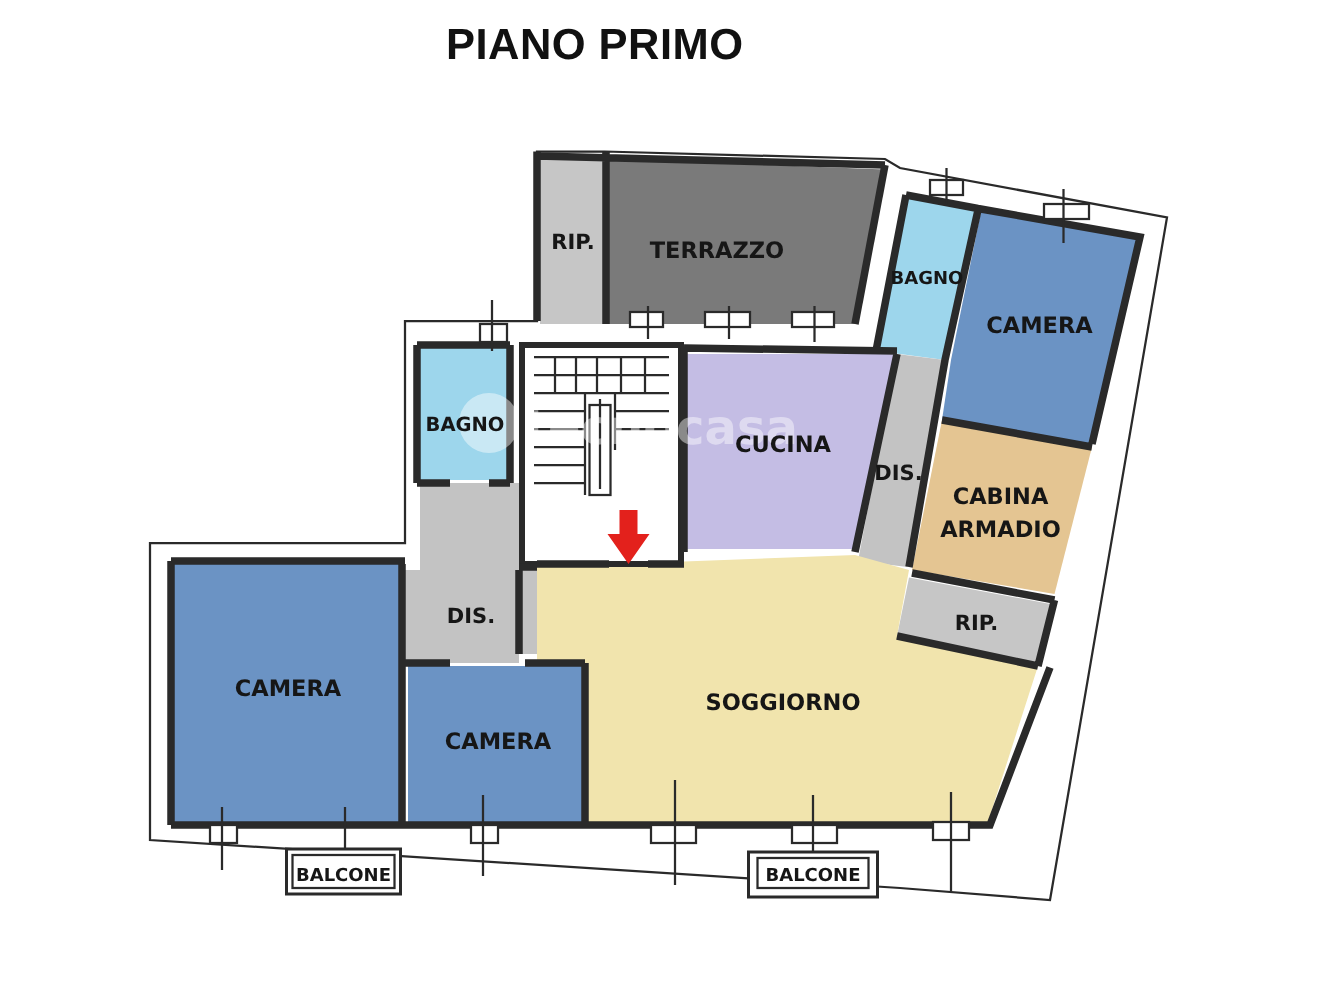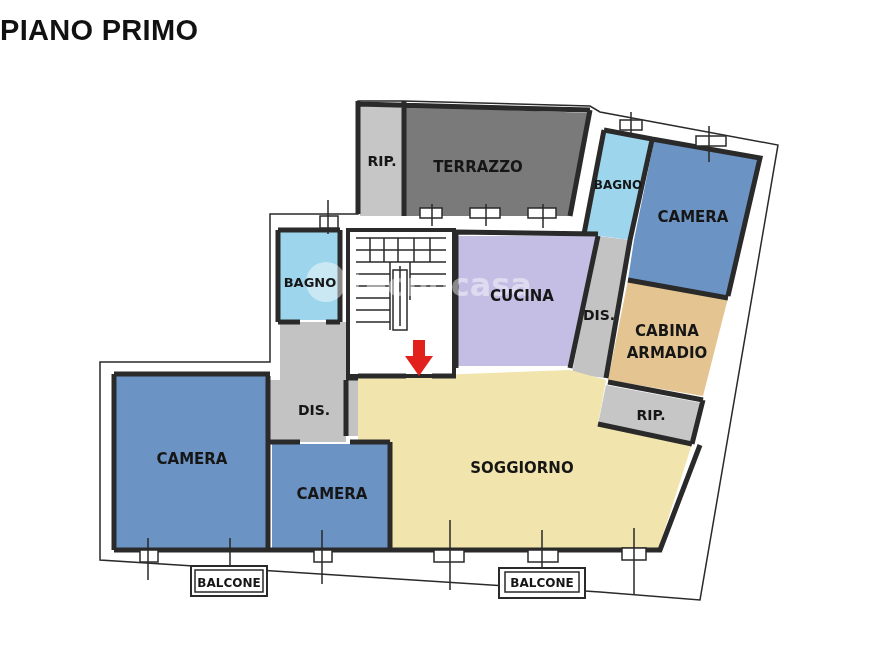--- a/index.html
+++ b/index.html
@@ -1,17 +1,17 @@
 <!DOCTYPE html>
 <html><head>
 <meta charset="utf-8">
 <style>
   html,body{margin:0;padding:0;background:#fff;}
   body{width:893px;height:670px;position:relative;overflow:hidden;font-family:"DejaVu Sans",sans-serif;}
-  .title{position:absolute;left:0;top:14px;width:793px;font-family:"Liberation Sans",sans-serif;font-weight:bold;font-size:29px;color:#111;letter-spacing:0.3px;}
+  .title{position:absolute;left:0;top:14px;width:793px;text-align:center;font-family:"Liberation Sans",sans-serif;font-weight:bold;font-size:29px;color:#111;letter-spacing:0.3px;}
   svg{position:absolute;left:0;top:0;}
   .lbl{font-family:"DejaVu Sans",sans-serif;font-weight:bold;fill:#161616;}
   .wall{fill:none;stroke:#2a2a2a;stroke-width:5;stroke-linejoin:miter;}
   .thin{fill:none;stroke:#2a2a2a;stroke-width:1.5;}
   .win{fill:#fff;stroke:#2a2a2a;stroke-width:1.5;}
 </style>
 </head>
 <body>
 
 <div class="title">PIANO PRIMO</div>

